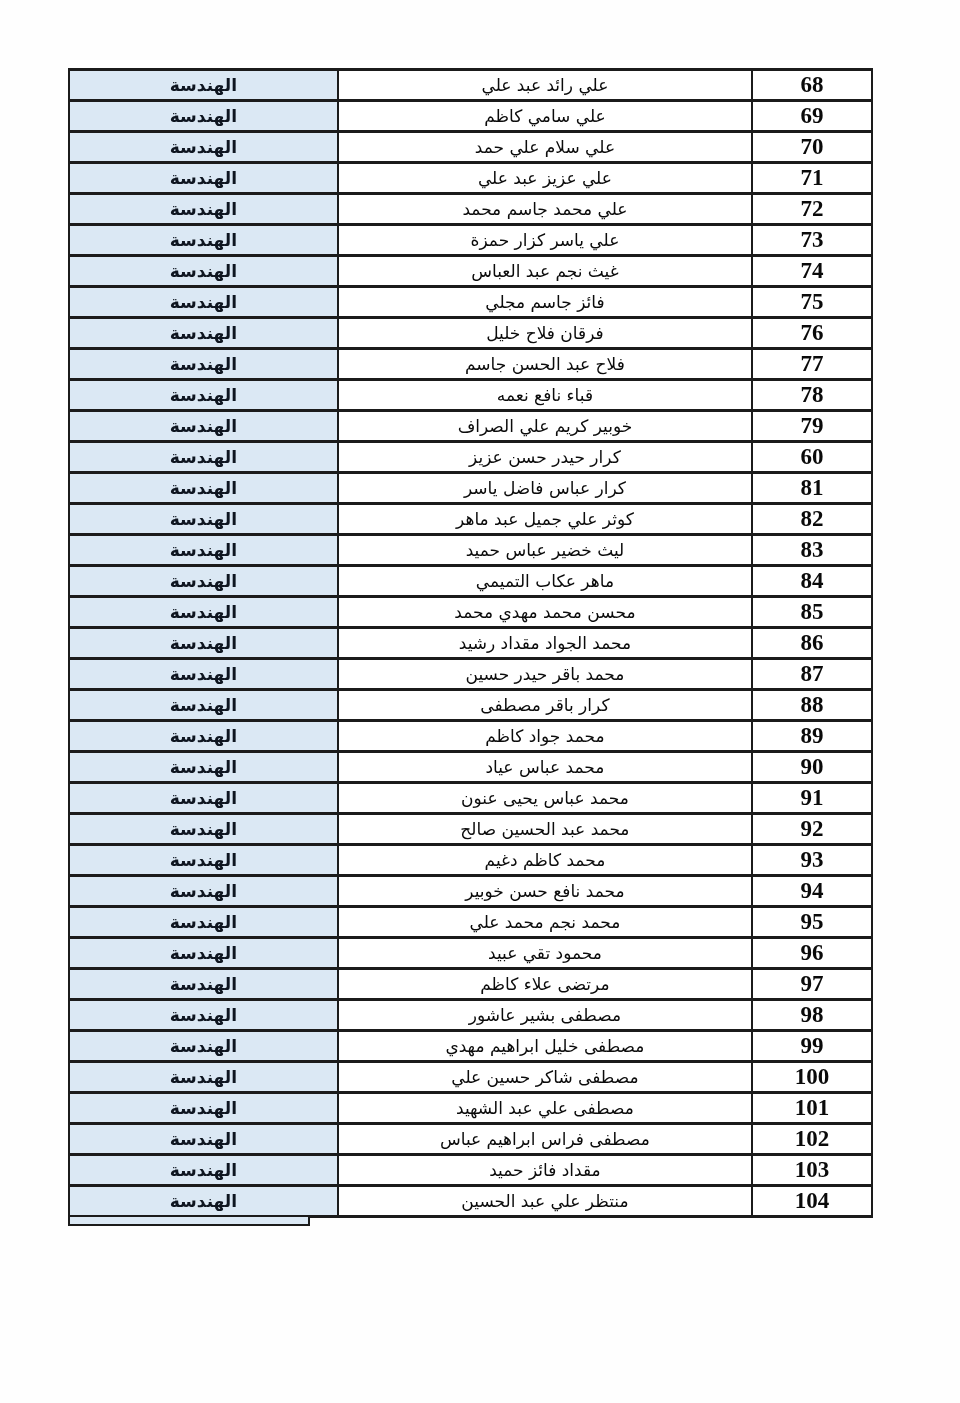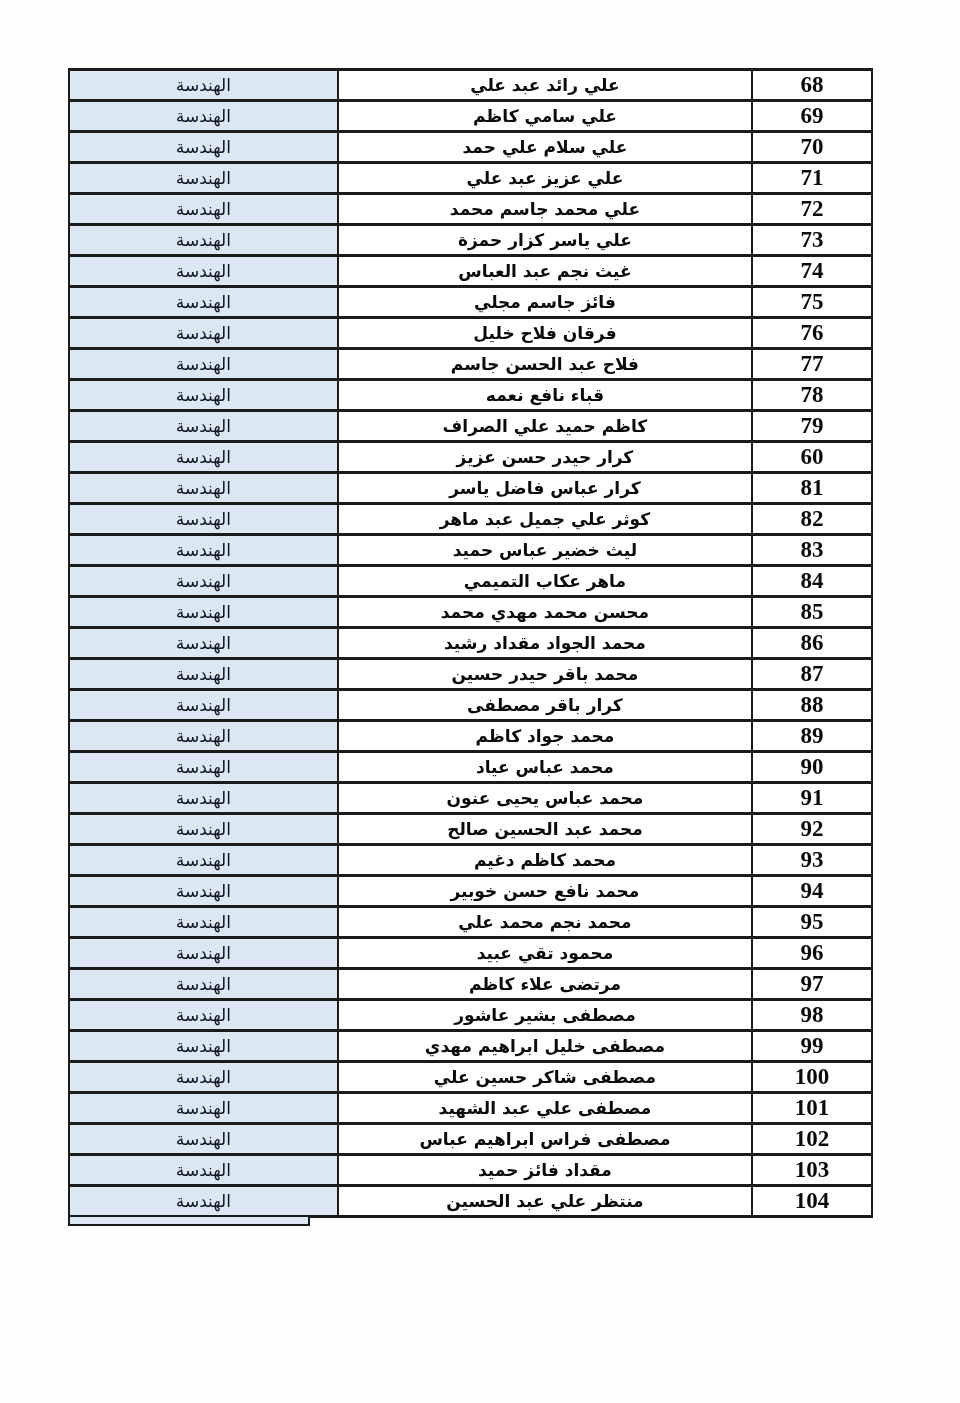--- a/index.html
+++ b/index.html
@@ -43,28 +43,28 @@
     background: #ffffff;
     font-family: "Liberation Serif", "DejaVu Serif", serif;
     font-weight: bold;
     font-size: 23px;
     color: #0a0a0a;
     direction: ltr;
   }
   td.cell-name {
     width: 373px;
     background: #ffffff;
-    font-weight: bold;
+    font-weight: normal;
     font-size: 17px;
     color: #0b0b0b;
   }
   td.cell-department {
     width: 242px;
     background: #dbe8f4;
-    font-weight: normal;
+    font-weight: bold;
     font-size: 17px;
     color: #0e1520;
     margin-top: 24px;
   }
   
   .bottom-sliver {
     width: 242px;
     height: 9px;
     background: #dbe8f4;
     border: 2px solid #1b1b1b;
@@ -140,21 +140,21 @@
   </tr>
 
   <tr>
     <td class="cell-number">78</td>
     <td class="cell-name">قباء نافع نعمه</td>
     <td class="cell-department">الهندسة</td>
   </tr>
 
   <tr>
     <td class="cell-number">79</td>
-    <td class="cell-name">كاظم حميد علي الصراف</td>
+    <td class="cell-name">خوبير كريم علي الصراف</td>
     <td class="cell-department">الهندسة</td>
   </tr>
 
   <tr>
     <td class="cell-number">60</td>
     <td class="cell-name">كرار حيدر حسن عزيز</td>
     <td class="cell-department">الهندسة</td>
   </tr>
 
   <tr>

